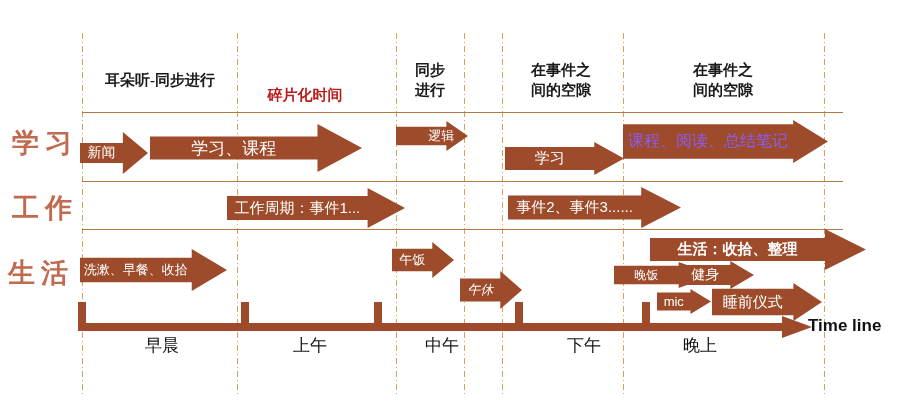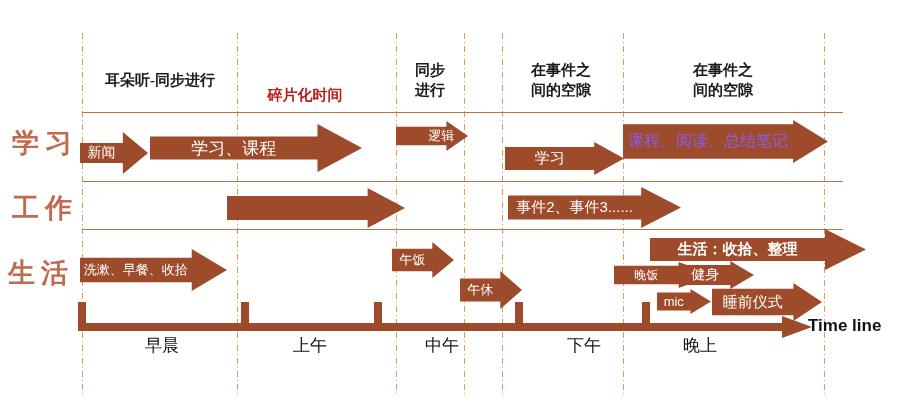--- a/index.html
+++ b/index.html
@@ -90,36 +90,37 @@
       <div class="arrow" style="left: 505px; top: 142px; width: 119px; height: 33px;">
         <div class="arrow-shape" style="background: rgb(158, 75, 43); clip-path: polygon(0% 15%, 75% 15%, 75% 0%, 100% 50%, 75% 100%, 75% 85%, 0% 85%);"></div>
         <div class="arrow-text" style="left: 0px; width: 75%; top: 0px; bottom: 0px; font-size: 15px; color: rgb(255, 255, 255);">学习</div>
       </div>
       <div class="arrow" style="left: 623px; top: 120px; width: 205px; height: 43px;">
         <div class="arrow-shape" style="background: rgb(158, 75, 43); clip-path: polygon(0% 10%, 83% 10%, 83% 0%, 100% 50%, 83% 100%, 83% 90%, 0% 90%);"></div>
         <div class="arrow-text" style="left: 0px; width: 83%; top: 0px; bottom: 0px; font-size: 16px; color: #8b5cf6;">课程、阅读、总结笔记</div>
       </div>
       <div class="arrow" style="left: 227px; top: 188px; width: 178px; height: 40px;">
         <div class="arrow-shape" style="background: rgb(158, 75, 43); clip-path: polygon(0% 20%, 79% 20%, 79% 0%, 100% 50%, 79% 100%, 79% 80%, 0% 80%);"></div>
+        <div class="arrow-text" style="left: 0px; width: 79%; top: 0px; bottom: 0px; font-size: 15px; color: rgb(255, 255, 255);">工作周期：事件1...</div>
       </div>
       <div class="arrow" style="left: 508px; top: 187px; width: 173px; height: 41px;">
         <div class="arrow-shape" style="background: rgb(158, 75, 43); clip-path: polygon(0% 21%, 77% 21%, 77% 0%, 100% 50%, 77% 100%, 77% 79%, 0% 79%);"></div>
         <div class="arrow-text" style="left: 0px; width: 77%; top: 0px; bottom: 0px; font-size: 15px; color: rgb(255, 255, 255);">事件2、事件3......</div>
       </div>
       <div class="arrow" style="left: 80px; top: 249px; width: 147px; height: 42px;">
         <div class="arrow-shape" style="background: rgb(158, 75, 43); clip-path: polygon(0% 21%, 76% 21%, 76% 0%, 100% 50%, 76% 100%, 76% 79%, 0% 79%);"></div>
         <div class="arrow-text" style="left: 0px; width: 76%; top: 0px; bottom: 0px; font-size: 13px; color: rgb(255, 255, 255);">洗漱、早餐、收拾</div>
       </div>
       <div class="arrow" style="left: 392px; top: 242px; width: 62px; height: 36px;">
         <div class="arrow-shape" style="background: rgb(158, 75, 43); clip-path: polygon(0% 19%, 65% 19%, 65% 0%, 100% 50%, 65% 100%, 65% 81%, 0% 81%);"></div>
         <div class="arrow-text" style="left: 0px; width: 65%; top: 0px; bottom: 0px; font-size: 13px; color: rgb(255, 255, 255);">午饭</div>
       </div>
       <div class="arrow" style="left: 460px; top: 271px; width: 62px; height: 38px;">
         <div class="arrow-shape" style="background: rgb(158, 75, 43); clip-path: polygon(0% 20%, 65% 20%, 65% 0%, 100% 50%, 65% 100%, 65% 80%, 0% 80%);"></div>
-        <div class="arrow-text" style="left: 0px; width: 65%; top: 0px; bottom: 0px; font-size: 13px; color: rgb(255, 255, 255);">午休</div>
+        <div class="arrow-text" style="left: 0px; width: 65%; top: 0px; bottom: 0px; font-size: 13px; color: rgb(255, 255, 255); font-style: italic;">午休</div>
       </div>
       <div class="arrow" style="left: 650px; top: 229px; width: 216px; height: 41px; font-weight: bold;">
         <div class="arrow-shape" style="background: rgb(158, 75, 43); clip-path: polygon(0% 22%, 81% 22%, 81% 0%, 100% 50%, 81% 100%, 81% 78%, 0% 78%);"></div>
         <div class="arrow-text" style="left: 0px; width: 81%; top: 0px; bottom: 0px; font-size: 15px; color: rgb(255, 255, 255);">生活：收拾、整理</div>
       </div>
       <div class="arrow" style="left: 614px; top: 262px; width: 56px; height: 26px; padding-left: 45px;">
         <div class="arrow-shape" style="background: rgb(158, 75, 43); clip-path: polygon(0% 14%, 64% 14%, 64% 0%, 100% 50%, 64% 100%, 64% 86%, 0% 86%);"></div>
         <div class="arrow-text" style="left: 0px; width: 64%; top: 0px; bottom: 0px; font-size: 12px; color: rgb(255, 255, 255);">晚饭</div>
       </div>
       <div class="arrow" style="left: 680px; top: 261px; width: 74px; height: 28px;">

